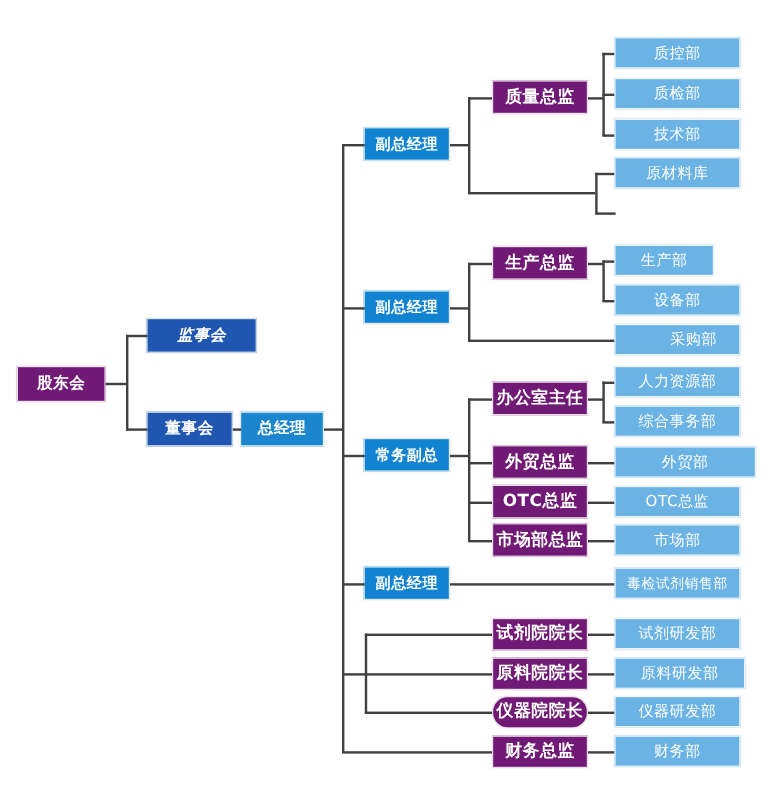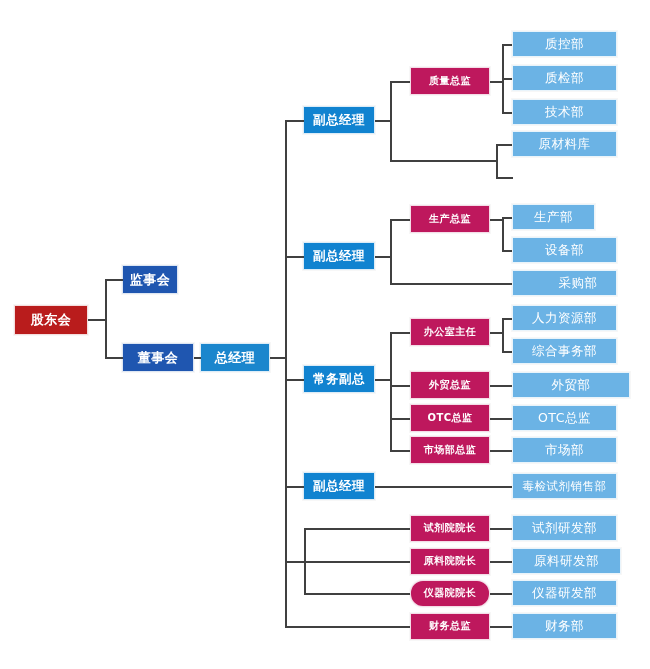--- a/index.html
+++ b/index.html
@@ -17,40 +17,40 @@
     display:flex;align-items:center;justify-content:center;
     color:#ffffff;
     text-align:center;
     line-height:1.05;
     letter-spacing:.5px;
     white-space:nowrap;
     border:1px solid rgba(255,255,255,.85);
     box-shadow:0 0 0 1px rgba(0,0,0,0.03);
   }
   
-  .t-root   {background:#b91c1c;font-size:13px;font-weight:bold;}
+  .t-root   {background:#701a75;font-size:13px;font-weight:bold;}
   .t-board  {background:#1f56b0;font-size:13px;font-weight:bold;}
   .t-gm     {background:#1b86cd;font-size:13px;font-weight:bold;}
   .t-vp     {background:#1183d0;font-size:12.5px;font-weight:bold;}
-  .t-dir    {background:#be185d;font-size:10px;font-weight:bold;}
+  .t-dir    {background:#701a75;font-size:14px;font-weight:bold;}
   .t-dept   {background:#6bb3e5;font-size:12.5px;font-weight:normal;}
   .t-dept.small{font-size:11.5px;}
 
   .ln{position:absolute;background:#404040;}
   .ln.h{height:1.6px;}
   .ln.v{width:1.6px;}
 </style>
 </head>
 <body>
 
 <div id="chart">
 
   <div class="node t-root" style="left:14px;top:305px;width:74px;height:30px;">股东会</div>
 
-  <div class="node t-board" style="left:122px;top:265px;width:56px;height:29px;">监事会</div>
+  <div class="node t-board" style="left:122px;top:265px;width:92px;height:29px;font-style:italic;">监事会</div>
 
   <div class="node t-board" style="left:122px;top:343px;width:72px;height:29px;">董事会</div>
 
   <div class="node t-gm" style="left:200px;top:343px;width:70px;height:29px;">总经理</div>
 
   <div class="ln h" style="left:88px;top:319px;width:18px;"></div>
   <div class="ln v" style="left:105px;top:279px;height:80px;"></div>
   <div class="ln h" style="left:105px;top:279px;width:18px;"></div>
   <div class="ln h" style="left:105px;top:357px;width:18px;"></div>
   <div class="ln h" style="left:194px;top:357px;width:7px;"></div>

